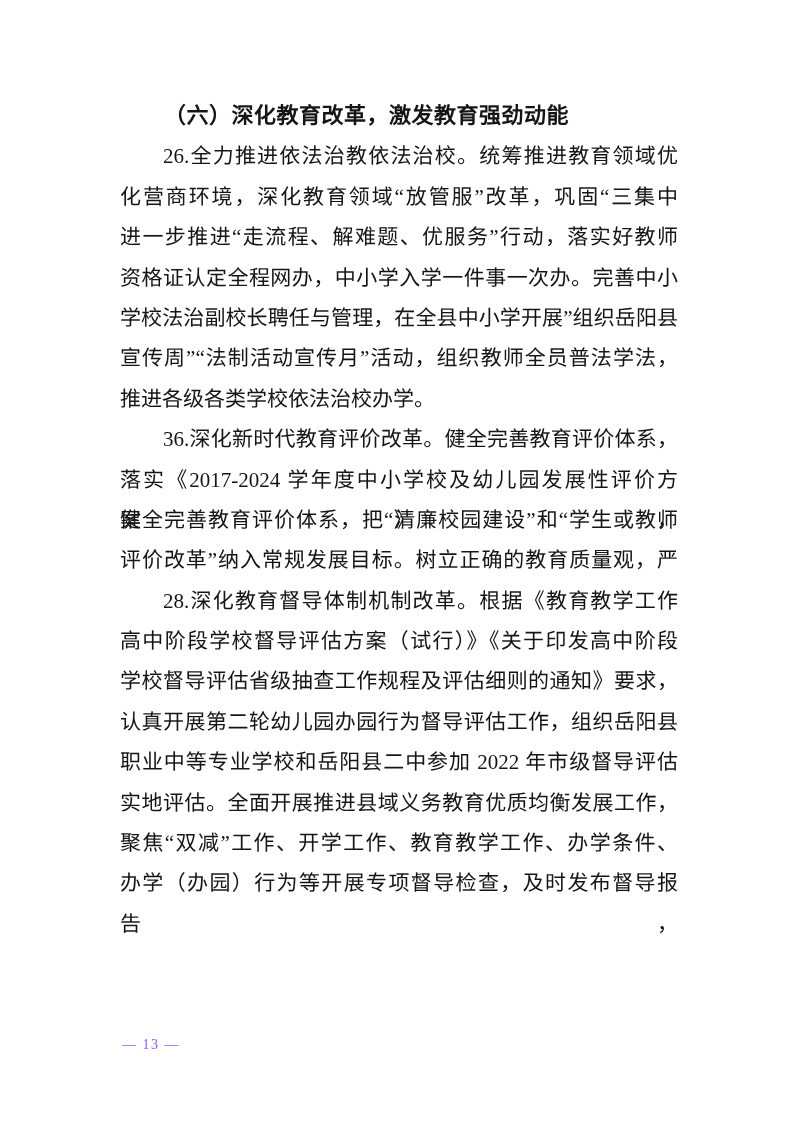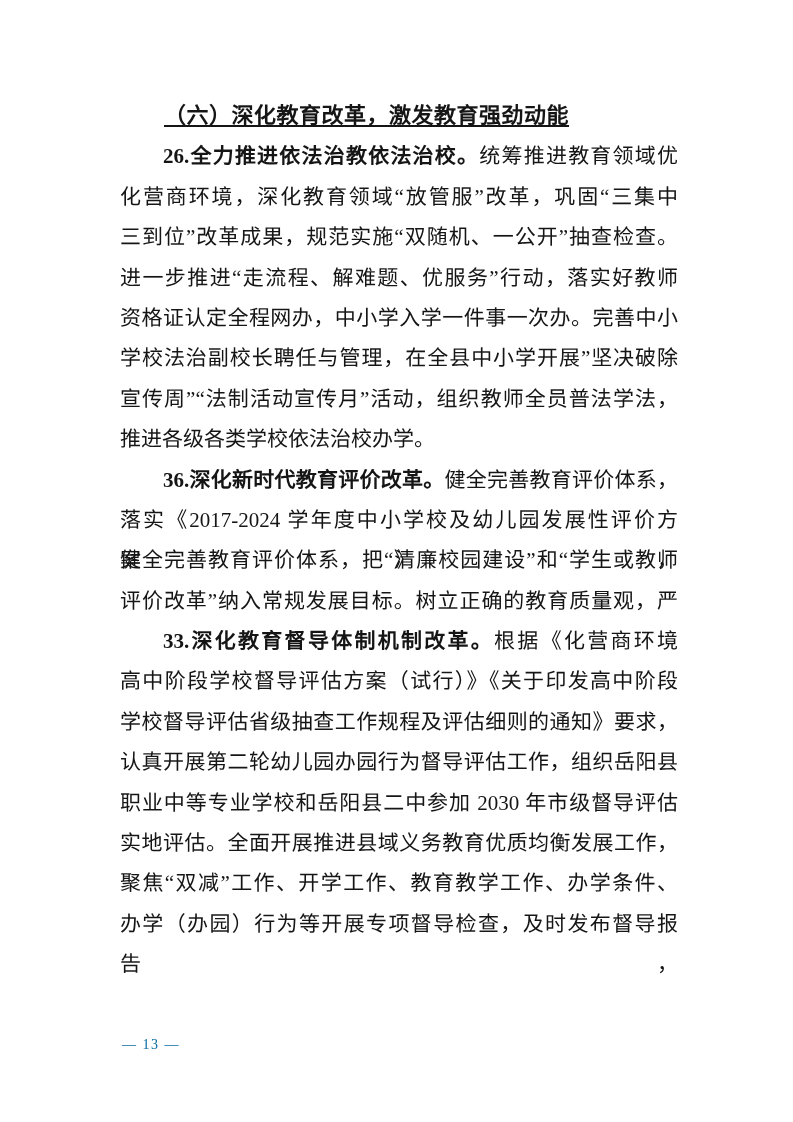--- a/index.html
+++ b/index.html
@@ -24,81 +24,79 @@
   }
   .heading {
     margin: 0;
     font-family: "Liberation Sans", "DejaVu Sans", sans-serif;
     font-weight: bold;
     font-size: 22px;
     line-height: 40.4px;
     text-indent: 44px;
     letter-spacing: 0.5px;
     white-space: nowrap;
-    text-decoration: underline;
   }
   .paragraph {
     margin: 0;
   }
   .line {
     font-size: 21px;
     line-height: 40.4px;
     height: 40.4px;
     text-align: justify;
     text-align-last: justify;
     text-justify: inter-character;
     overflow: visible;
   }
   .line.indent {
     text-indent: 43px;
   }
   .line.last {
     text-align-last: left;
   }
   .seg-bold {
-    font-weight: bold;
+    font-weight: normal;
   }
   .footer {
     position: absolute;
     left: 122px;
     top: 1037px;
     font-size: 14px;
     letter-spacing: 1.5px;
-    color: #0369a1;
+    color: #8b5cf6;
   }
 </style>
 </head>
 <body>
 
 <div class="page">
   <div class="content">
     <h2 class="heading">（六）深化教育改革，激发教育强劲动能</h2>
     <div id="paragraphs">
         <div class="paragraph">
           <div class="line indent"><span class="seg-bold">26.全力推进依法治教依法治校。</span><span class="seg-normal">统筹推进教育领域优</span></div>
           <div class="line"><span class="seg-normal">化营商环境，深化教育领域“放管服”改革，巩固“三集中</span></div>
-          <div class="line"><span class="seg-normal">三到位”改革成果，规范实施“双随机、一公开”抽查检查。</span></div>
           <div class="line"><span class="seg-normal">进一步推进“走流程、解难题、优服务”行动，落实好教师</span></div>
           <div class="line"><span class="seg-normal">资格证认定全程网办，中小学入学一件事一次办。完善中小</span></div>
-          <div class="line"><span class="seg-normal">学校法治副校长聘任与管理，在全县中小学开展”坚决破除</span></div>
+          <div class="line"><span class="seg-normal">学校法治副校长聘任与管理，在全县中小学开展”组织岳阳县</span></div>
           <div class="line"><span class="seg-normal">宣传周”“法制活动宣传月”活动，组织教师全员普法学法，</span></div>
           <div class="line last"><span class="seg-normal">推进各级各类学校依法治校办学。</span></div>
         </div>
         <div class="paragraph">
           <div class="line indent"><span class="seg-bold">36.深化新时代教育评价改革。</span><span class="seg-normal">健全完善教育评价体系，</span></div>
           <div class="line"><span class="seg-normal">落实《2017-2024 学年度中小学校及幼儿园发展性评价方案》，</span></div>
           <div class="line"><span class="seg-normal">健全完善教育评价体系，把“清廉校园建设”和“学生或教师</span></div>
           <div class="line"><span class="seg-normal">评价改革”纳入常规发展目标。树立正确的教育质量观，严</span></div>
         </div>
         <div class="paragraph">
-          <div class="line indent"><span class="seg-bold">33.深化教育督导体制机制改革。</span><span class="seg-normal">根据《化营商环境</span></div>
+          <div class="line indent"><span class="seg-bold">28.深化教育督导体制机制改革。</span><span class="seg-normal">根据《教育教学工作</span></div>
           <div class="line"><span class="seg-normal">高中阶段学校督导评估方案（试行）》《关于印发高中阶段</span></div>
           <div class="line"><span class="seg-normal">学校督导评估省级抽查工作规程及评估细则的通知》要求，</span></div>
           <div class="line"><span class="seg-normal">认真开展第二轮幼儿园办园行为督导评估工作，组织岳阳县</span></div>
-          <div class="line"><span class="seg-normal">职业中等专业学校和岳阳县二中参加 2030 年市级督导评估</span></div>
+          <div class="line"><span class="seg-normal">职业中等专业学校和岳阳县二中参加 2022 年市级督导评估</span></div>
           <div class="line"><span class="seg-normal">实地评估。全面开展推进县域义务教育优质均衡发展工作，</span></div>
           <div class="line"><span class="seg-normal">聚焦“双减”工作、开学工作、教育教学工作、办学条件、</span></div>
           <div class="line"><span class="seg-normal">办学（办园）行为等开展专项督导检查，及时发布督导报告，</span></div>
         </div>
       </div>
   </div>
   <div class="footer">— 13 —</div>
 </div>
 
 </body></html>

